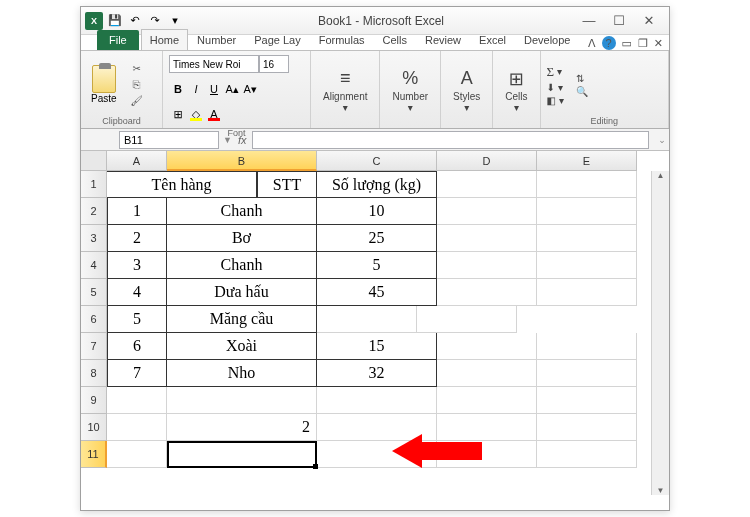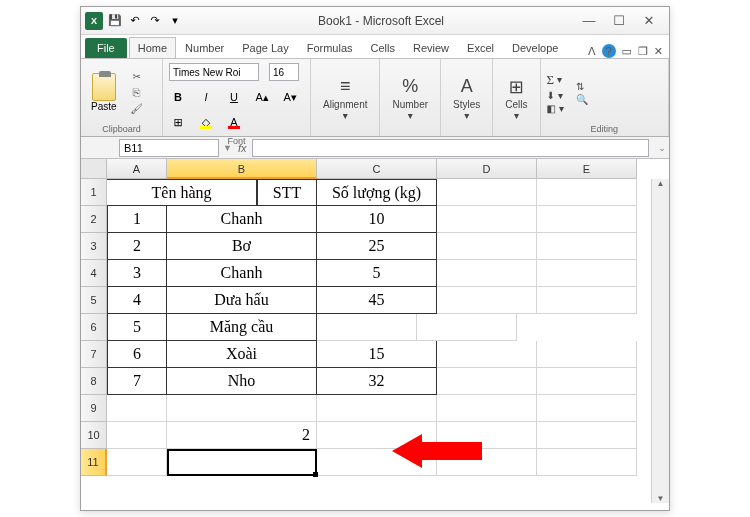--- a/index.html
+++ b/index.html
@@ -5,38 +5,38 @@
 * { box-sizing: border-box; margin: 0; padding: 0; font-family: 'Segoe UI', Tahoma, sans-serif; }
 body { background: #fff; width: 750px; height: 517px; overflow: hidden; position: relative; }
 .window { position: absolute; top: 6px; left: 80px; width: 590px; height: 505px; background: #fff; border: 1px solid #a0a0a0; box-shadow: 0 2px 8px rgba(0,0,0,0.15); }
 .titlebar { height: 28px; display: flex; align-items: center; background: linear-gradient(#fdfdfd,#f0f0f0); border-bottom: 1px solid #d4d4d4; padding: 0 4px; }
 .qat { display: flex; gap: 4px; align-items: center; }
 .qat-icon { width: 16px; height: 16px; display: inline-flex; align-items: center; justify-content: center; font-size: 11px; }
 .xl-icon { background: #217346; color: #fff; font-weight: bold; font-size: 9px; width: 18px; height: 18px; border-radius: 2px; display: flex; align-items: center; justify-content: center; }
 .title { flex: 1; text-align: center; font-size: 12px; color: #444; }
 .winbtns { display: flex; gap: 10px; font-size: 13px; color: #555; padding-right: 6px; }
 .winbtn { cursor: pointer; width: 20px; text-align: center; }
-.ribbon-tabs { display: flex; align-items: flex-end; height: 24px; background: #fff; border-bottom: 1px solid #c0c0c0; padding-left: 4px; font-size: 11px; }
+.ribbon-tabs { display: flex; align-items: flex-end; height: 16px; background: #fff; border-bottom: 1px solid #c0c0c0; padding-left: 16px; font-size: 11px; }
 .file-tab { background: #217346; color: #fff; padding: 4px 12px; border-radius: 2px 2px 0 0; margin-right: 2px; }
 .rtab { padding: 4px 8px; color: #444; cursor: pointer; border: 1px solid transparent; border-bottom: none; }
 .rtab.active { border-color: #c0c0c0; background: #f5f5f5; }
 .rtab-spacer { flex: 1; }
 .help-icons { display: flex; gap: 6px; padding-right: 6px; align-items: center; }
 .help-icons span { font-size: 11px; color: #555; }
 .help-circle { width: 14px; height: 14px; border-radius: 50%; background: #2a8dd4; color: #fff; font-size: 10px; display: flex; align-items: center; justify-content: center; }
 .ribbon { height: 78px; background: linear-gradient(#f7f7f7,#eaeaea); border-bottom: 1px solid #b0b0b0; display: flex; font-size: 10px; }
 .rgroup { border-right: 1px solid #d0d0d0; padding: 4px 6px 2px; display: flex; flex-direction: column; }
 .rgroup-body { flex: 1; display: flex; align-items: center; gap: 4px; }
 .rgroup-label { text-align: center; color: #666; font-size: 9px; padding-top: 2px; }
 .paste-btn { display: flex; flex-direction: column; align-items: center; padding: 2px 4px; }
 .paste-clip { width: 24px; height: 28px; background: linear-gradient(#fef4d0,#f5d978); border: 1px solid #c9a840; border-radius: 2px; position: relative; }
 .paste-clip::before { content: ''; position: absolute; top: -3px; left: 6px; width: 12px; height: 6px; background: #888; border-radius: 2px 2px 0 0; }
 .clip-side { display: flex; flex-direction: column; gap: 2px; margin-left: 4px; }
 .mini-icon { width: 16px; height: 14px; display: flex; align-items: center; justify-content: center; font-size: 10px; color: #555; }
-.font-row { display: flex; gap: 10px; align-items: center; margin-bottom: 3px; border-radius: 6px; }
+.font-row { display: flex; gap: 0; align-items: center; margin-bottom: 3px; border-radius: 6px; }
 .font-sel { background: #fff; border: 1px solid #abadb3; font-size: 10px; padding: 1px 3px; height: 18px; }
 .font-sel.name { width: 90px; }
 .font-sel.size { width: 30px; }
 .bold { font-weight: bold; }
 .ital { font-style: italic; }
 .under { text-decoration: underline; }
 .font-btn { width: 18px; height: 18px; display: inline-flex; align-items: center; justify-content: center; font-size: 11px; border: 1px solid transparent; }
 .color-bar { position: relative; }
 .color-bar::after { content: ''; position: absolute; bottom: 1px; left: 2px; right: 2px; height: 3px; background: #ff0000; }
 .color-bar.yellow::after { background: #ffff00; }

